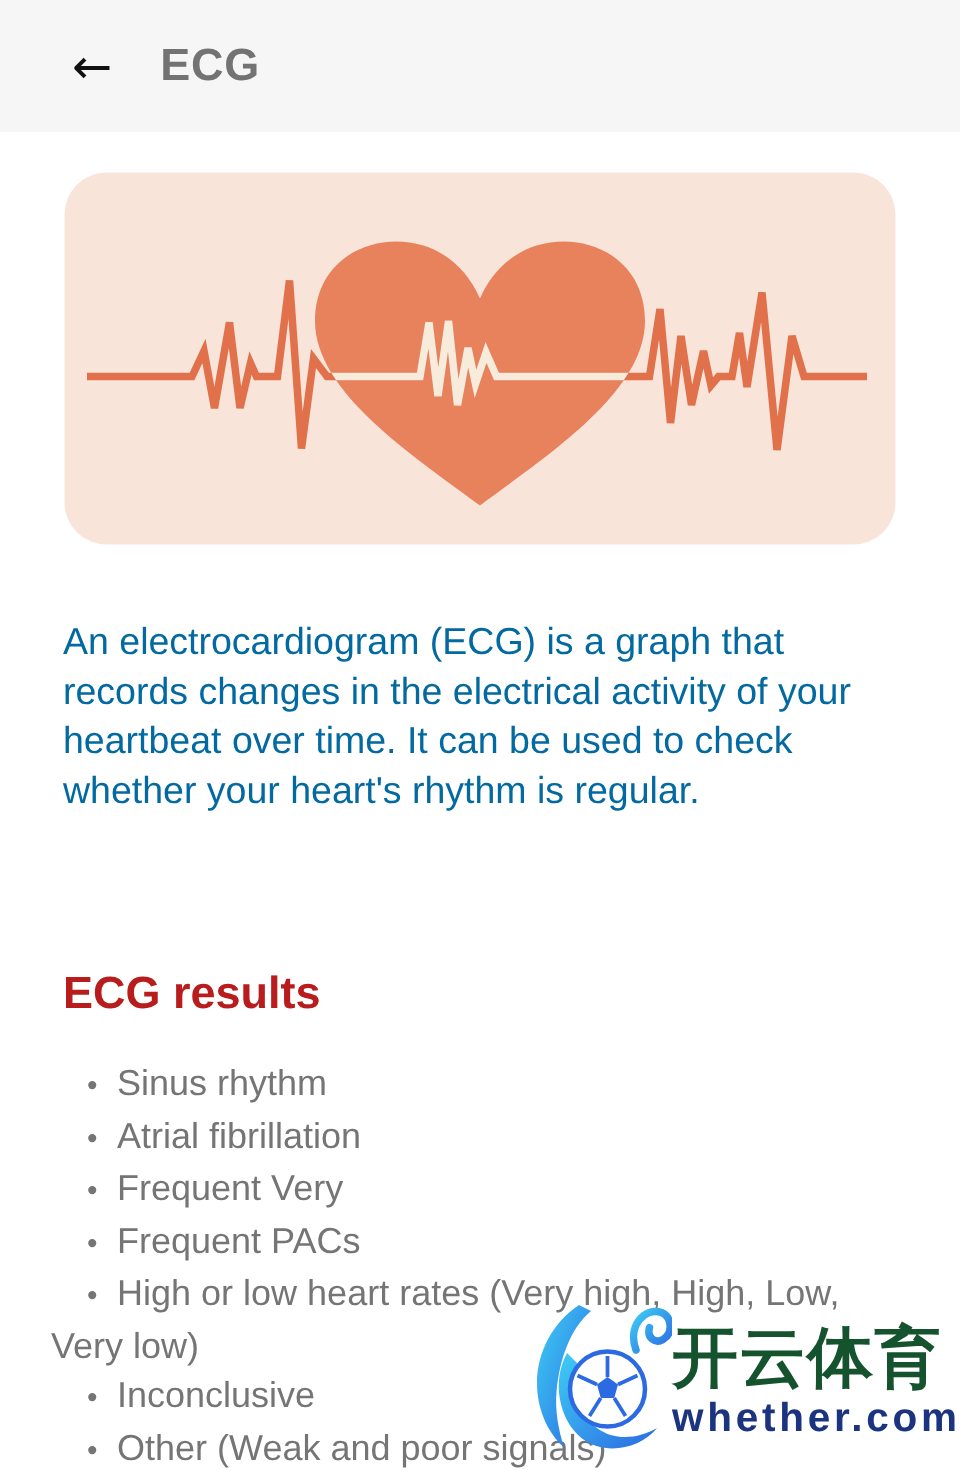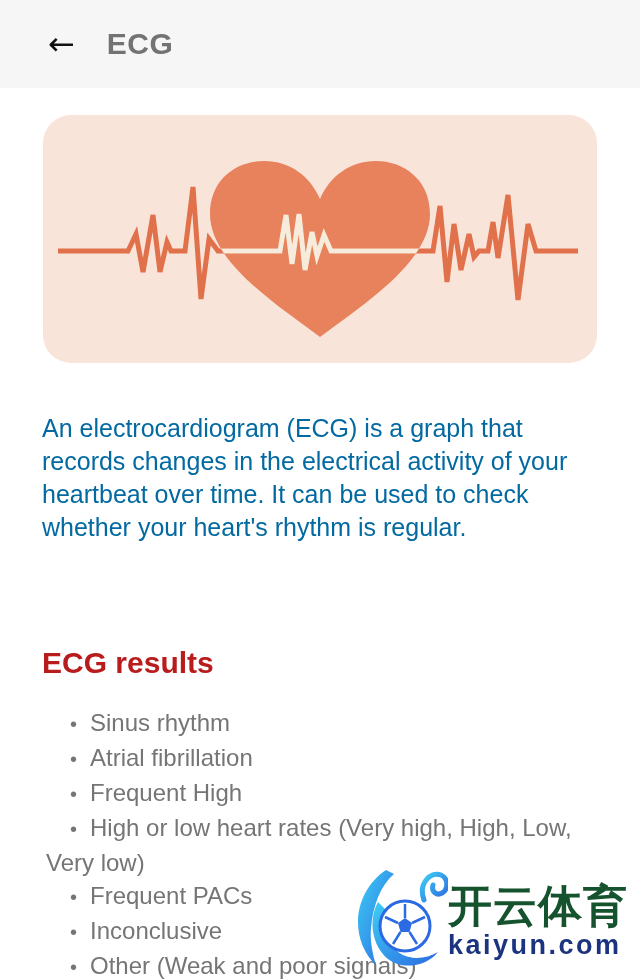--- a/index.html
+++ b/index.html
@@ -30,21 +30,21 @@
   
   .intro{
     margin:49px 44px 0 42px;font-size:25px;line-height:33px;color:#0369a1;
   }
   
   .results-heading{
     margin:102px 44px 0 42px;font-size:30px;font-weight:600;color:#b91c1c;
   }
   .results-list{margin:26px 44px 0 34px;}
   .li{
-    font-size:24px;line-height:33px;color:#757575;text-indent:24px;margin-left:12px;
+    font-size:24px;line-height:33px;color:#757575;text-indent:24px;
   }
   .blt{display:inline;margin-right:13px;font-size:20px;color:#757575;}
   
   .watermark{
     position:absolute;left:348px;top:858px;width:292px;height:120px;z-index:5;
     cursor:pointer;
   }
   .wm-logo{position:absolute;left:0;top:6px;}
   .wm-cn{
     position:absolute;left:100px;top:26px;font-size:44px;font-weight:800;
@@ -79,23 +79,23 @@
   </svg>
 </div>
 
 <p class="intro">An electrocardiogram (ECG) is a graph that records changes in the electrical activity of your heartbeat over time. It can be used to check whether your heart's rhythm is regular.</p>
 
 <h2 class="results-heading">ECG results</h2>
 
 <div class="results-list">
   <div class="li"><span class="blt">•</span><span>Sinus rhythm</span></div>
   <div class="li"><span class="blt">•</span><span>Atrial fibrillation</span></div>
-  <div class="li"><span class="blt">•</span><span>Frequent High</span></div>
+  <div class="li"><span class="blt">•</span><span>Frequent Very</span></div>
+  <div class="li"><span class="blt">•</span><span>Frequent PACs</span></div>
   <div class="li"><span class="blt">•</span><span>High or low heart rates (Very high, High, Low, Very low)</span></div>
-  <div class="li"><span class="blt">•</span><span>Frequent PACs</span></div>
   <div class="li"><span class="blt">•</span><span>Inconclusive</span></div>
   <div class="li"><span class="blt">•</span><span>Other (Weak and poor signals)</span></div>
 </div>
 
 <div class="watermark">
   <svg class="wm-logo" width="100" height="108" viewBox="0 0 100 108">
     <defs>
       <linearGradient id="kg" x1="0" y1="0" x2="1" y2="1">
         <stop offset="0" stop-color="#3ecdf4"></stop>
         <stop offset="1" stop-color="#2b6ae2"></stop>
@@ -112,14 +112,14 @@
       <line x1="57" y1="54" x2="57" y2="40"></line>
       <line x1="64" y1="59" x2="77" y2="53"></line>
       <line x1="61.5" y1="68" x2="69" y2="80"></line>
       <line x1="52.5" y1="68" x2="45" y2="80"></line>
       <line x1="50" y1="59" x2="37" y2="53"></line>
     </g>
 
     <path d="M76 36 C70 20 82 7 93 11 C100 14 101 25 94 29 C89 32 83 28 85 21" stroke="url(#kg)" stroke-width="5" fill="none" stroke-linecap="round"></path>
   </svg>
   <div class="wm-cn">开云体育</div>
-  <div class="wm-domain">kaiyun.com</div>
+  <div class="wm-domain">whether.com</div>
 </div>
 
 </body></html>

